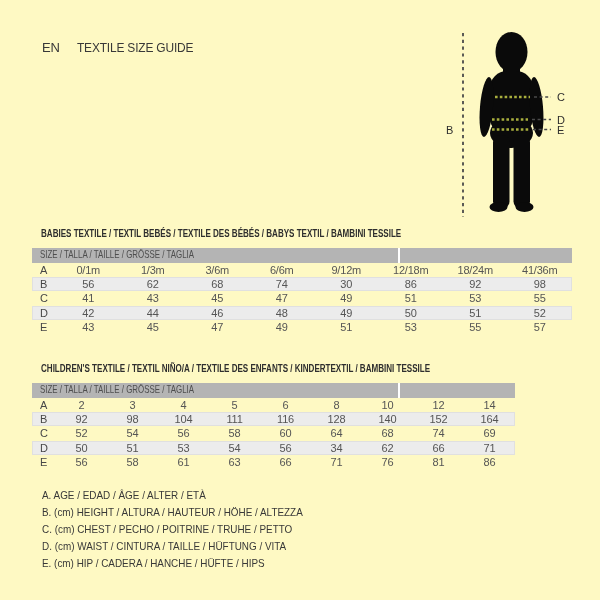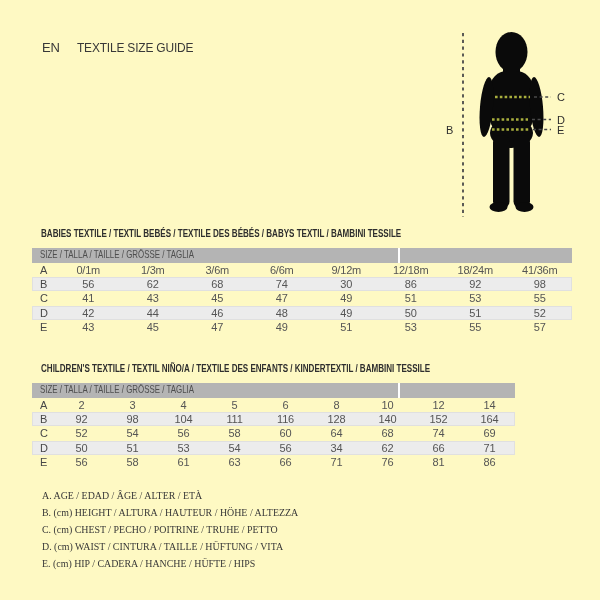--- a/index.html
+++ b/index.html
@@ -31,21 +31,21 @@
     position:relative;height:15px;background:#b4b4b4;display:flex;align-items:flex-start;
     padding-left:8px;box-sizing:border-box;font-size:11px;color:#4e4e4e;
   }
   .size-header .cond{display:inline-block;transform:scaleX(0.72);transform-origin:left center;white-space:nowrap;}
   .size-header::after{content:"";position:absolute;left:366px;top:0;width:2px;height:100%;background:#fff;}
   .t-row{display:flex;height:14.2px;align-items:center;font-size:11px;color:#555;}
   .t-body .t-row:nth-of-type(even){background:#ececec;box-shadow:inset 0 0 0 1px #e0e0e0;}
   .t-label{flex:0 0 24px;width:24px;padding-left:8px;box-sizing:border-box;color:#474747;}
   .t-cell{flex:1;text-align:center;letter-spacing:-0.2px;}
   
-  .legend{position:absolute;left:42px;top:487px;font-family:Liberation Serif, serif;}
+  .legend{position:absolute;left:42px;top:487px;}
   .legend-line{height:16.8px;display:flex;align-items:center;font-size:11px;color:#383838;
     white-space:nowrap;transform:scaleX(0.90);transform-origin:left center;}
 </style>
 </head>
 <body>
 
 <div class="canvas">
 
   <div class="lang-list">
 

